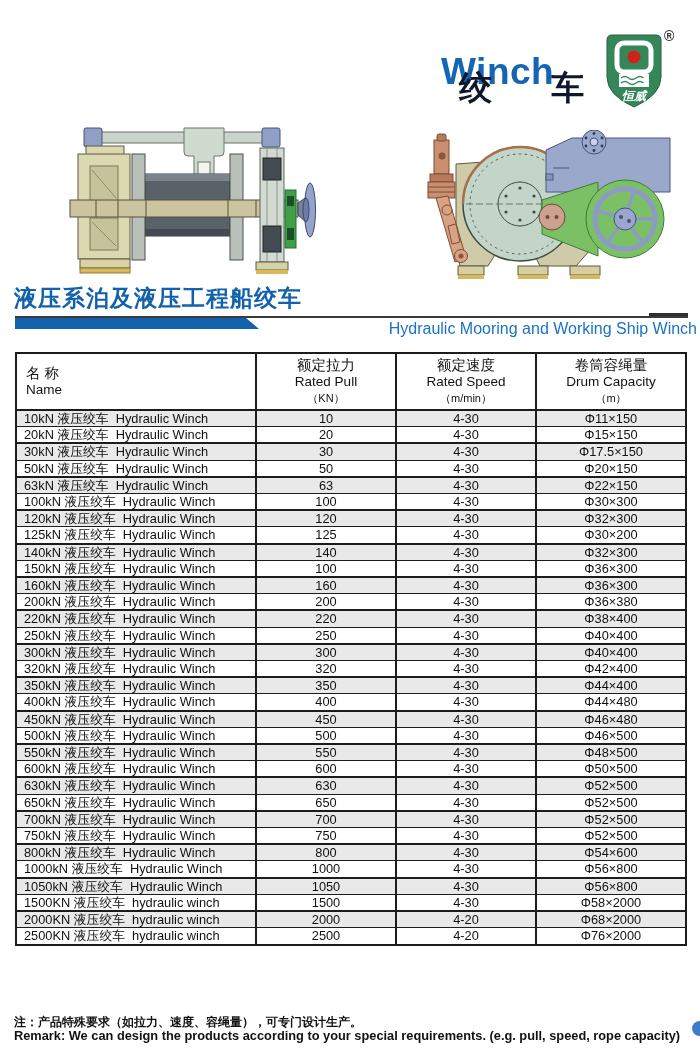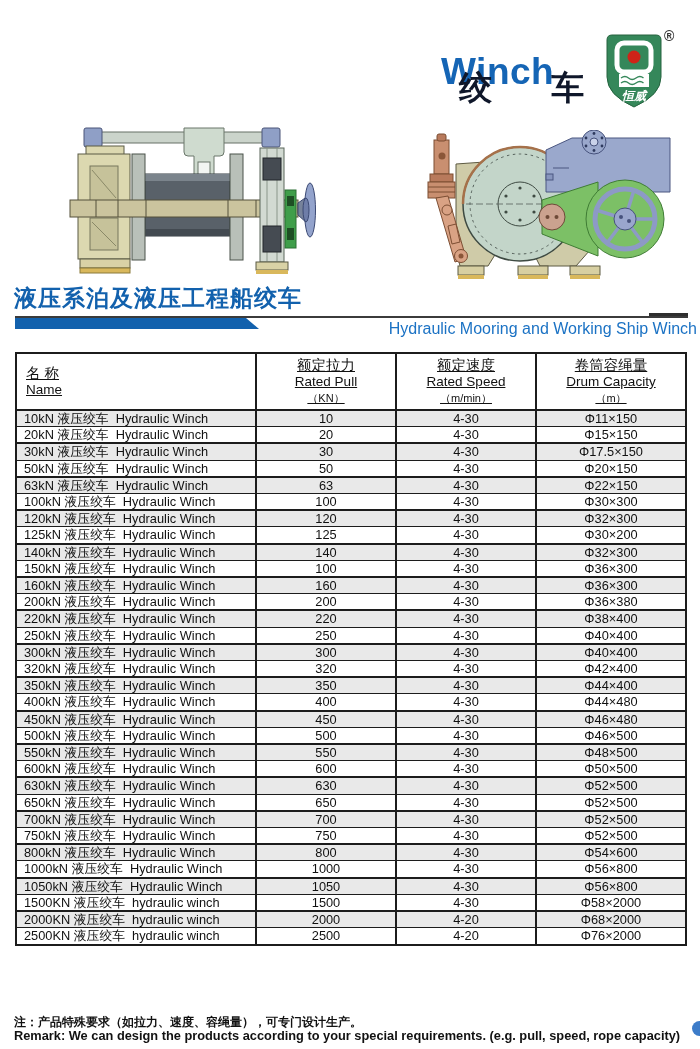--- a/index.html
+++ b/index.html
@@ -22,21 +22,21 @@
   .rule{position:absolute;left:15px;top:316px;width:673px;height:2px;background:#3b3b3b;}
   .rule-end{position:absolute;left:649px;top:313px;width:39px;height:3px;background:#2e2e2e;}
   .bar{position:absolute;left:15px;top:318px;width:244px;height:11px;background:#1261ad;
        clip-path:polygon(0 0,calc(100% - 13px) 0,100% 100%,0 100%);}
   .banner-sub{position:absolute;right:3px;top:320px;font-size:16px;color:#1b72c4;text-align:center;}
   
   .spec-table{position:absolute;left:15px;top:352px;width:670px;border-collapse:collapse;table-layout:fixed;
               border:2px solid #1c1c1c;}
   .spec-table th,.spec-table td{border:2px solid #1c1c1c;padding:0;}
   .spec-table thead th{border-bottom:2px solid #1c1c1c;font-weight:normal;vertical-align:middle;
-                       padding:3px 0;background:#fff;text-decoration:underline;}
+                       padding:3px 0;background:#fff;}
   .spec-table thead th:first-child{text-align:left;padding-left:9px;}
   .h-cn{display:block;font-size:14.5px;line-height:17px;}
   .h-en{display:block;font-size:13.5px;line-height:16px;}
   .h-unit{display:block;font-size:11px;line-height:16px;}
   .spec-table tbody td{height:15.2px;line-height:15.2px;font-size:12.8px;text-align:center;
                        border-top:none;border-bottom:1px solid #1c1c1c;}
   .spec-table tbody tr:nth-child(even) td{border-bottom-width:2px;}
   .spec-table tbody tr:nth-child(odd){background:#e9e9e9;}
   .spec-table tbody tr:nth-child(even){background:#ffffff;}
   .spec-table tbody td.name-cell{text-align:left;padding-left:7px;white-space:pre;}

